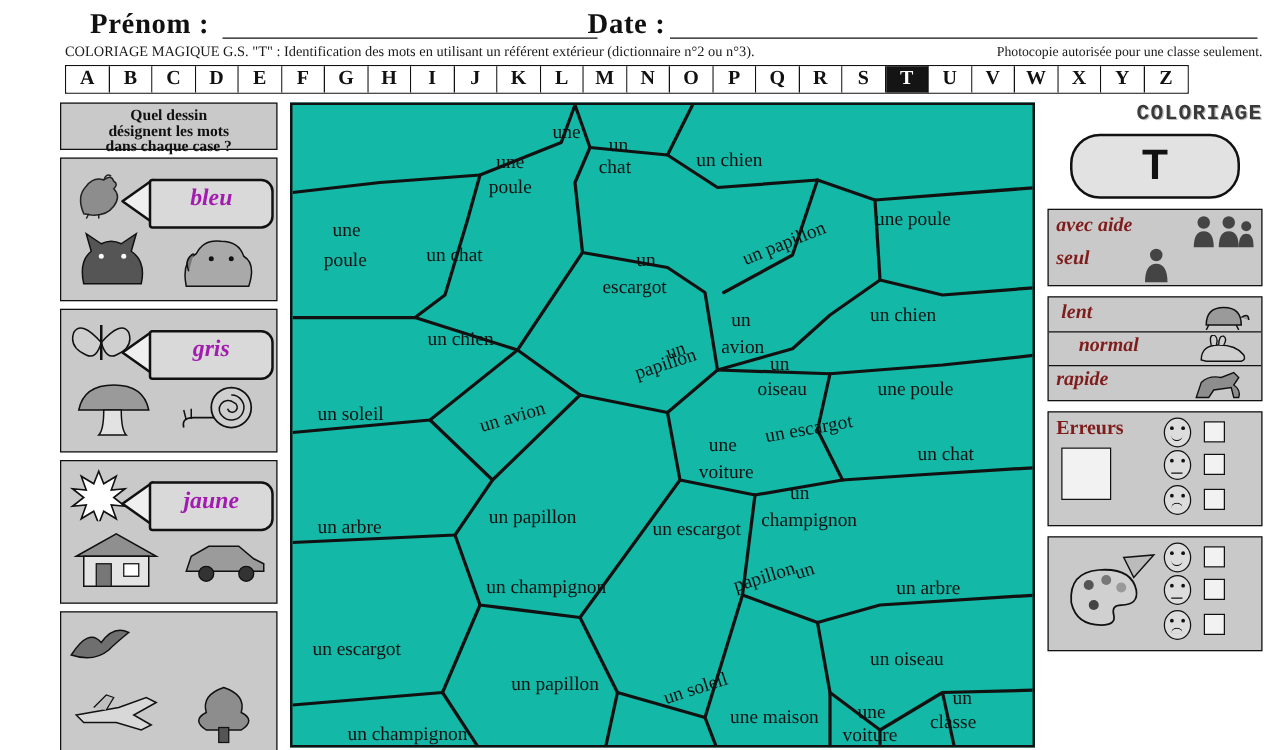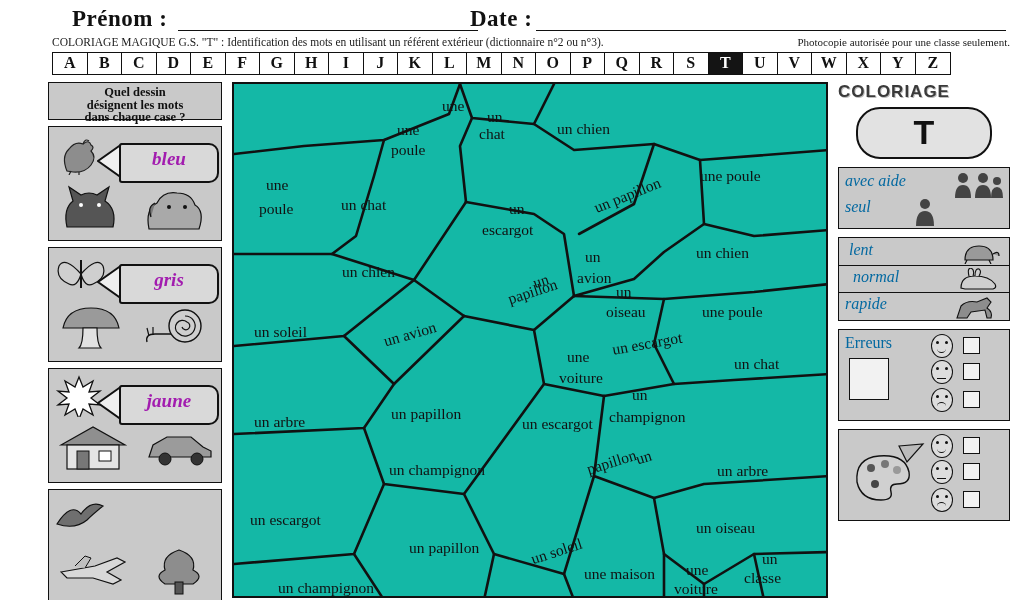--- a/index.html
+++ b/index.html
@@ -191,22 +191,22 @@
   }
 
   
   .right-col {
     position: absolute;
     left: 838px;
     top: 82px;
     width: 172px;
   }
   .cm-title {
-    text-align: left;
-    font-family: Liberation Sans, sans-serif;
+    text-align: right;
+    font-family: Liberation Mono, monospace;
     font-weight: bold;
     font-size: 17px;
     letter-spacing: 1px;
     color: #3a3a3a;
     line-height: 19px;
     text-shadow: 1px 1px 0 #bdbdbd;
   }
   .letter-badge {
     margin: 6px auto 0 auto;
     width: 132px;
@@ -233,24 +233,24 @@
     box-sizing: border-box;
     position: relative;
   }
   .panel-aide { height: 62px; }
   .panel-speed { height: 84px; }
   .panel-err { height: 92px; }
   .panel-paint { height: 92px; }
   .ptext {
     position: absolute;
     font-family: "Liberation Serif", serif;
-    font-weight: normal;
+    font-weight: bold;
     font-style: italic;
     font-size: 16px;
-    color: #0369a1;
+    color: #7f1d1d;
   }
   .divider {
     position: absolute;
     left: 0; right: 0;
     border-top: 1.4px solid #111;
   }
   .check-sq {
     position: absolute;
     width: 15px; height: 15px;
     border: 1.6px solid #111;
@@ -534,21 +534,21 @@
           <path d="M44 26 q0 -11 6 -11 q6 0 6 11 Z" fill="#444"></path>
       </svg>
       <svg style="position:absolute; left:72px; top:30px;" width="28" height="28" viewBox="0 0 28 28">
         <circle cx="14" cy="6" r="5" fill="#444"></circle>
           <path d="M5 28 q0 -15 9 -15 q9 0 9 15 Z" fill="#444"></path>
       </svg>
     </div>
 
     <div class="panel panel-speed">
       <div class="ptext" style="left:10px; top:3px;">lent</div>
-      <div class="ptext" style="left:14px; top:30px;">normal</div>
+      <div class="ptext" style="left:24px; top:30px;">normal</div>
       <div class="ptext" style="left:6px; top:57px;">rapide</div>
       <div class="divider" style="top:27px;"></div>
       <div class="divider" style="top:54px;"></div>
       <svg style="position:absolute; right:8px; top:4px;" width="46" height="22" viewBox="0 0 46 22">
         <path d="M10 18 Q10 4 24 4 Q38 4 38 18 Z" fill="#9a9a9a" stroke="#111" stroke-width="1.2"></path>
         <path d="M38 12 q6 -4 6 2" stroke="#111" fill="#9a9a9a" stroke-width="1.2"></path>
         <path d="M12 18 l-2 4 M34 18 l2 4" stroke="#111" stroke-width="1.2"></path>
       </svg>
       <svg style="position:absolute; right:8px; top:30px;" width="46" height="24" viewBox="0 0 46 24">
         <path d="M6 20 Q6 8 20 8 Q34 8 40 16 Q42 20 38 21 L10 21 Z" fill="#cfcfcf" stroke="#111" stroke-width="1.2"></path>

